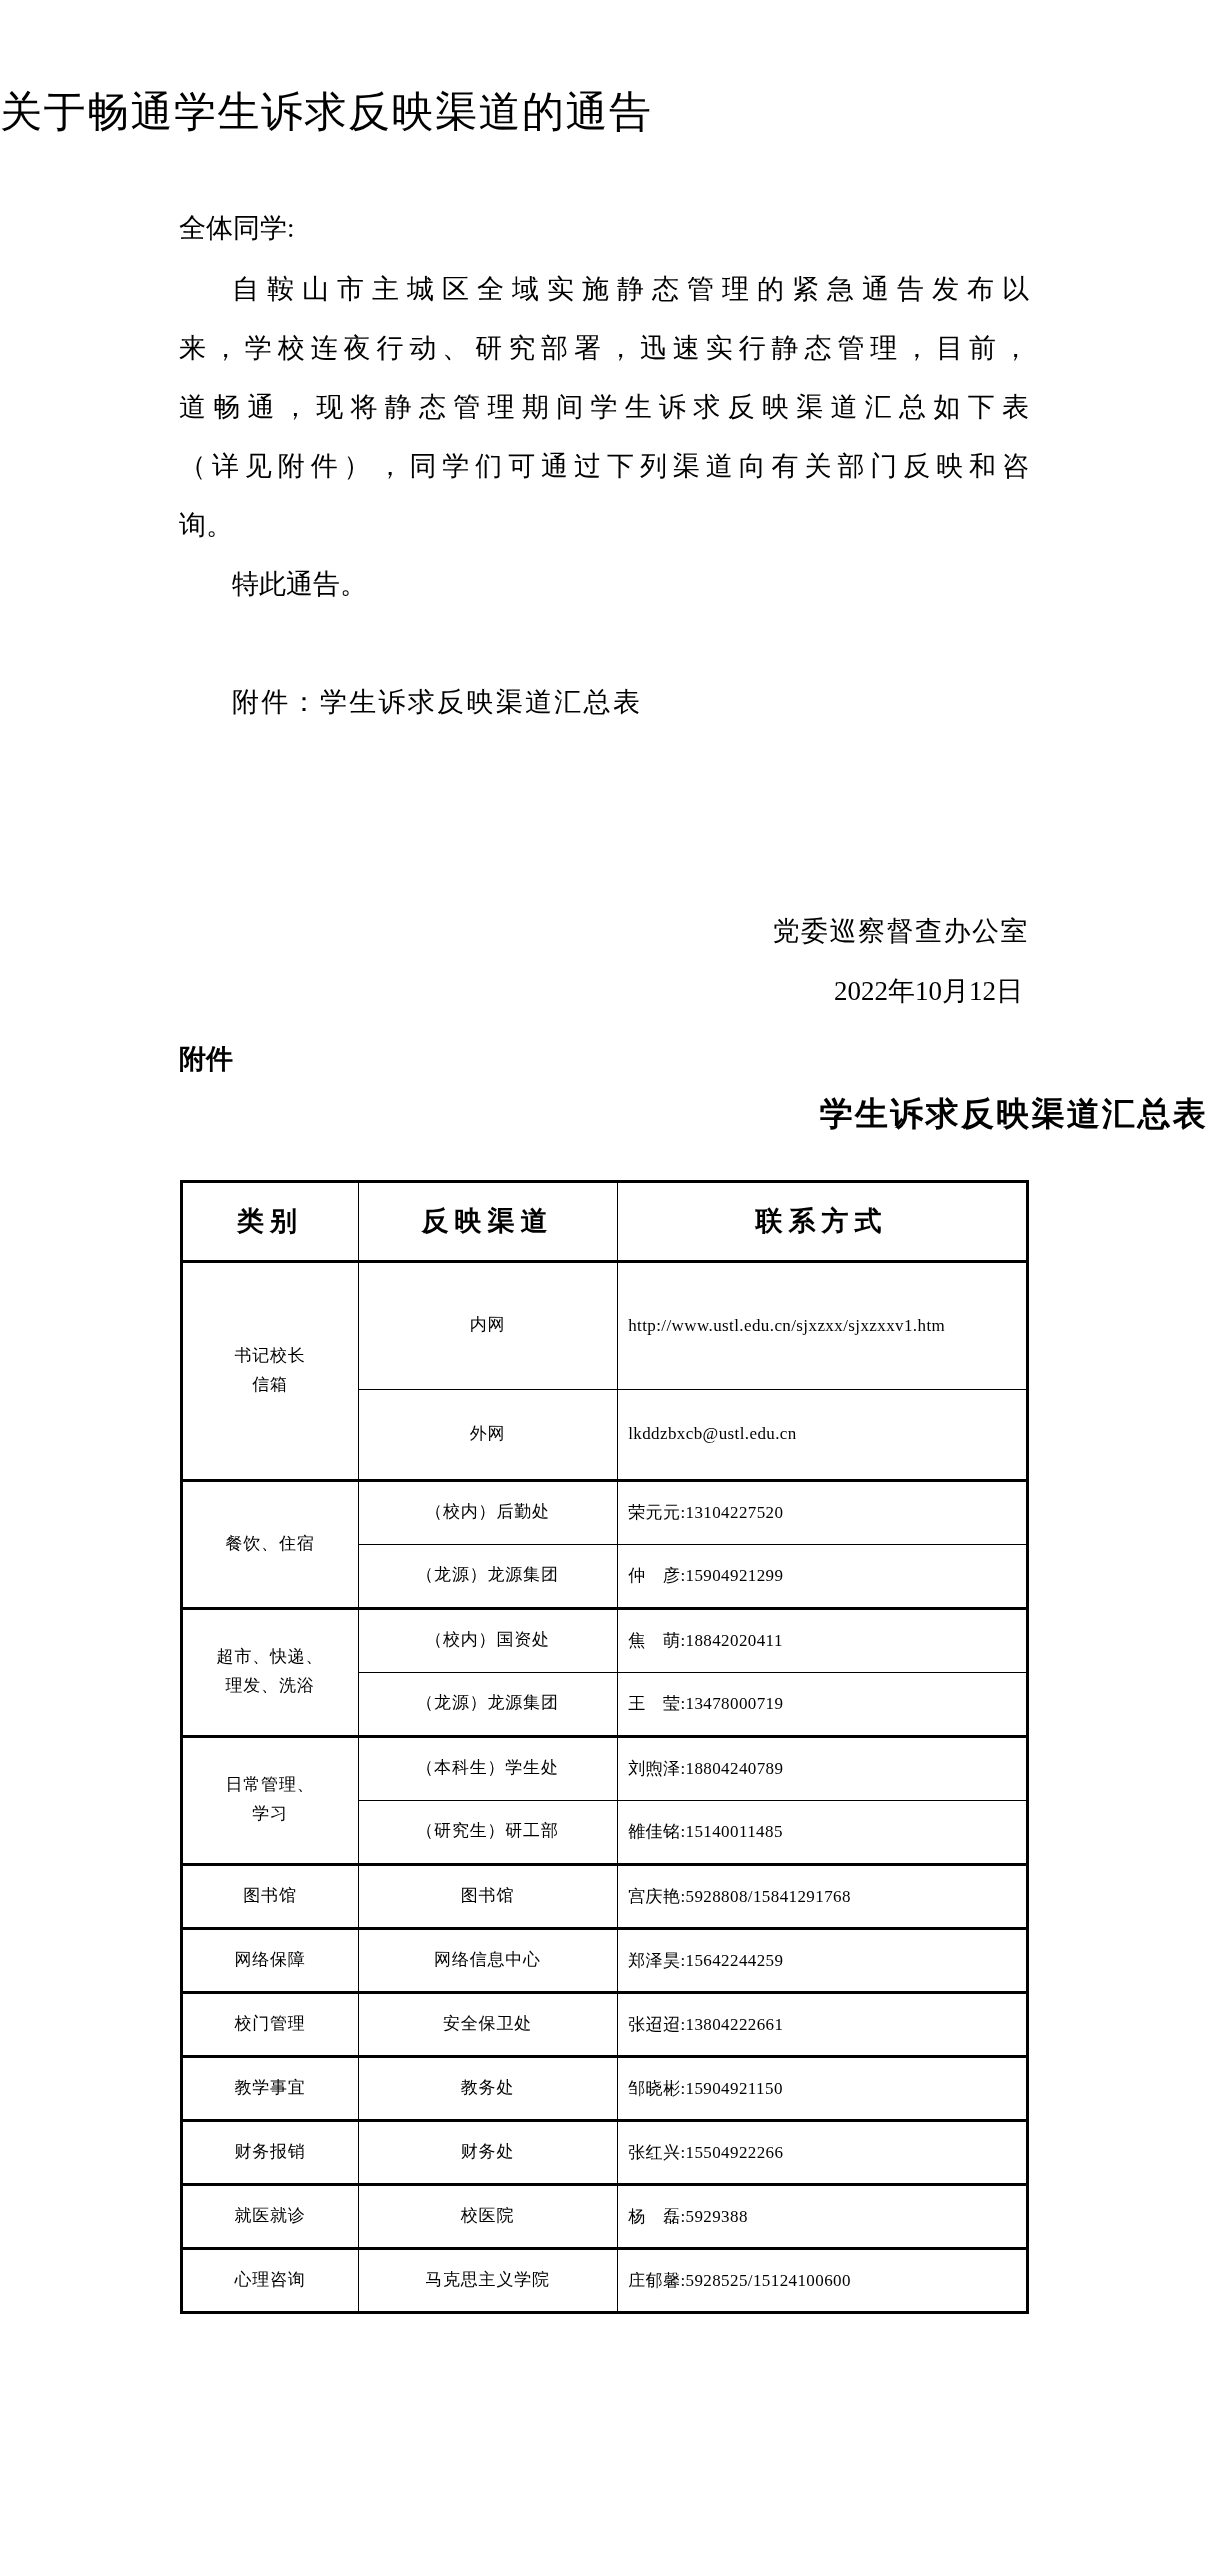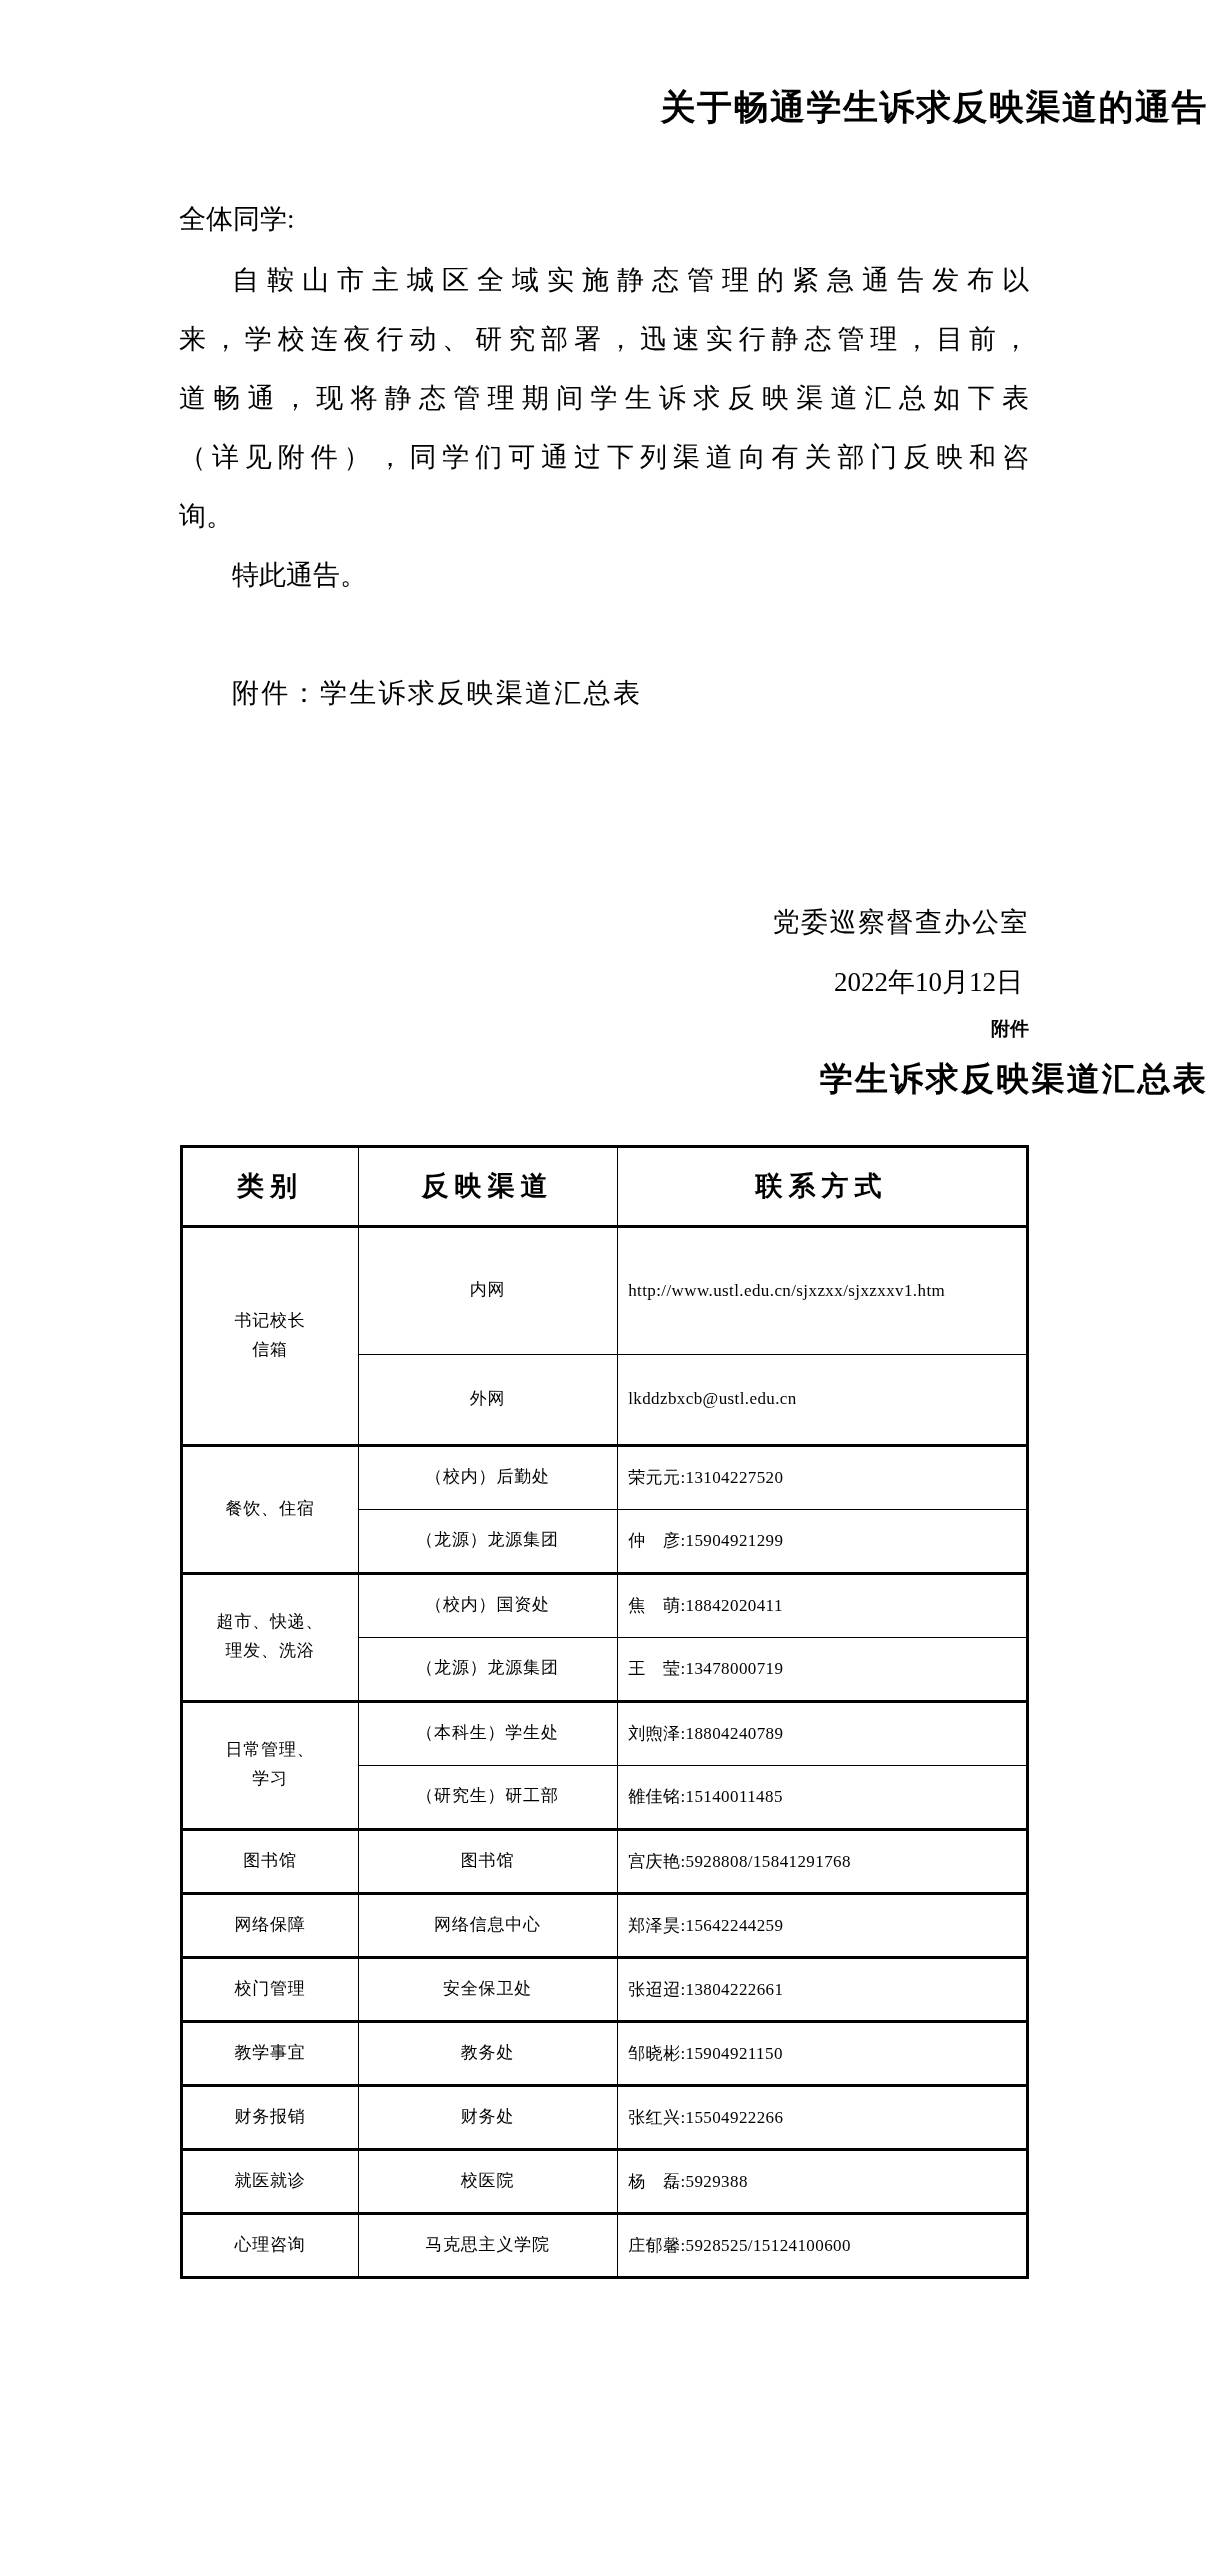--- a/index.html
+++ b/index.html
@@ -2,40 +2,40 @@
 <html style="font-size:12px"><head>
 <meta charset="utf-8">
 <style>
   html,body { margin:0; padding:0; background:#ffffff; }
   .doc {
     width:1208px; height:2576px; position:relative; background:#ffffff;
     color:#000; font-family:"Liberation Serif","DejaVu Serif",serif;
     overflow:hidden;
   }
   .title {
-    padding-top:84px; text-align:right; font-weight:bold;
-    font-size:35px; letter-spacing:1.5px;
+    padding-top:84px; text-align:left; font-weight:normal;
+    font-size:42px; letter-spacing:1.5px;
   }
   .content { margin:0 179px; }
   .salutation { margin-top:70px; font-size:27px; }
   .para { margin-top:13.7px; }
   .body-line {
     font-size:27px; height:59px; line-height:59px;
     text-align:justify; text-align-last:justify; white-space:nowrap;
   }
   .body-line.first { text-indent:53px; }
   .body-line.short { text-align-last:left; white-space:normal; }
   .closing { font-size:27px; height:59px; line-height:59px; text-indent:53px; }
   .attachment-note {
     font-size:27px; height:59px; line-height:59px; text-indent:53px;
     margin-top:59px; letter-spacing:2.3px;
   }
   .signature { margin-top:181px; font-size:27px; text-align:right; line-height:37px; letter-spacing:1.5px; }
   .sig-date { margin-top:23px; font-size:27px; text-align:right; padding-right:6px; }
-  .appendix-label { margin-top:16px; font-size:19px; font-weight:bold;text-align:right; }
+  .appendix-label { margin-top:32px; font-size:27px; font-weight:bold; }
   .table-title {
     margin-top:15px; text-align:right; font-weight:bold;
     font-size:33px; letter-spacing:2.3px;
   }
   table.summary {
     border-collapse:collapse; table-layout:fixed;
     width:845px; margin:43px auto 8px auto;
     border:3px solid #000;
   }
   .summary th, .summary td { border:1.5px solid #000; vertical-align:middle; }

